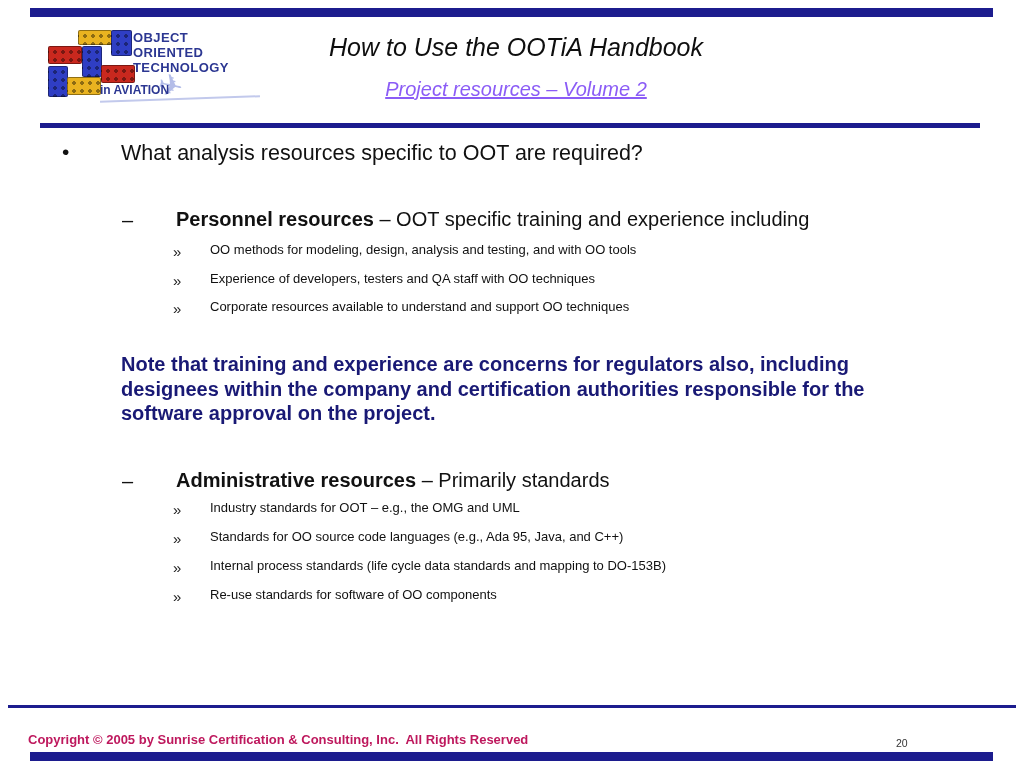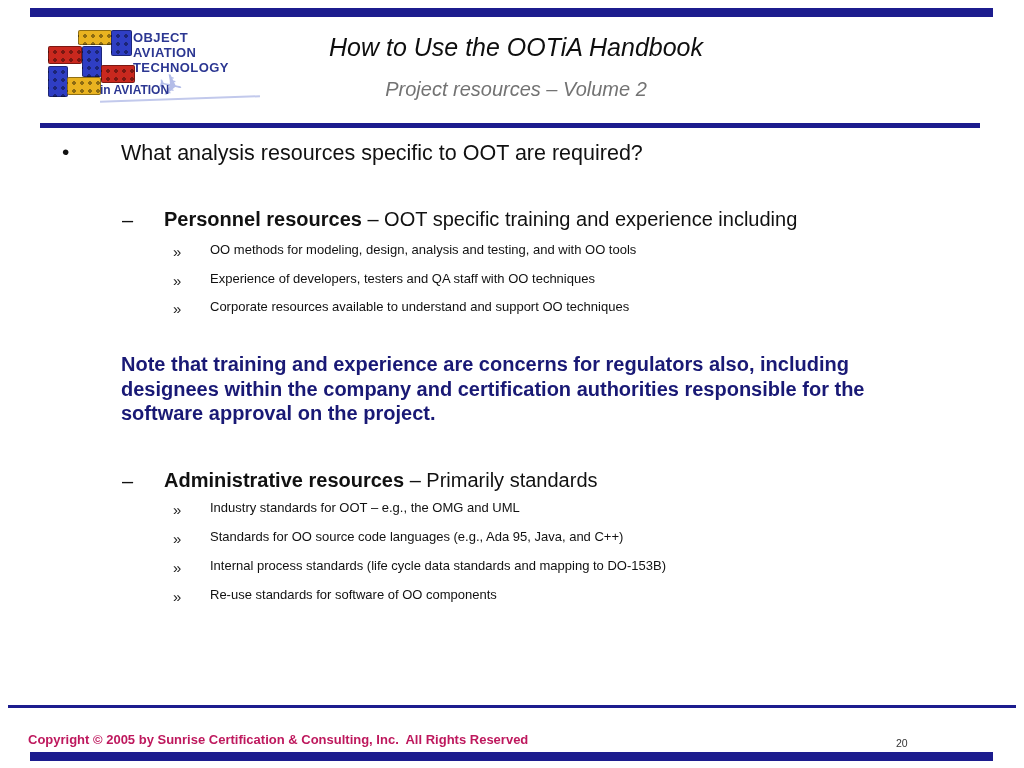--- a/index.html
+++ b/index.html
@@ -25,27 +25,27 @@
   .logo-text{position:absolute;left:87px;top:2px;color:#2c3792;font-weight:bold;
              font-size:13px;line-height:15px;letter-spacing:0.4px;}
   .logo-tag{position:absolute;left:54px;top:55px;color:#2c3792;font-weight:bold;font-size:12px;}
   .plane{position:absolute;left:112px;top:40px;color:#b4bde8;font-size:30px;transform:rotate(12deg);}
   .swoosh{position:absolute;left:54px;top:70px;width:160px;height:2px;background:#c2c9ec;
           transform:rotate(-2deg);}
 
   
   .header-text{position:absolute;left:266px;top:33px;width:500px;text-align:center;}
   .title{font-size:25px;color:#0e0e0e;line-height:28px;font-style:italic;}
-  .subtitle{margin-top:17px;font-size:20px;font-style:italic;color:#737373;}
+  .subtitle{margin-top:17px;font-size:20px;font-style:italic;color:#8b5cf6;text-decoration:underline;}
 
   
   .dot{left:62px;top:140px;font-size:21px;}
   .bullet1{left:121px;top:141px;font-size:21.5px;}
   .dash{font-size:20px;}
-  .l2text{font-size:20px;}
+  .l2text{font-size:20px;margin-left:12px;}
   .l2text b{font-weight:bold;}
   .sub{font-size:13px;}
   .submark{font-size:15px;color:#222;}
   .note{left:121px;top:352px;width:770px;font-size:20px;font-weight:bold;color:#191975;
         line-height:24.5px;}
 
   
   .copyright{left:28px;top:732px;font-size:13px;font-weight:bold;white-space:pre;color:#be185d;}
   .pagenum{left:896px;top:737px;font-size:10.5px;color:#333;}
 </style>
@@ -62,21 +62,21 @@
   <div class="logo">
     <div class="brick yellow" style="left:32px;top:2px;width:32px;height:13px;"></div>
     <div class="brick blue" style="left:65px;top:2px;width:19px;height:24px;"></div>
     <div class="brick red" style="left:2px;top:18px;width:32px;height:16px;"></div>
     <div class="brick blue" style="left:36px;top:18px;width:18px;height:29px;"></div>
     <div class="brick red" style="left:55px;top:37px;width:32px;height:16px;"></div>
     <div class="brick blue" style="left:2px;top:38px;width:18px;height:29px;"></div>
     <div class="brick yellow" style="left:21px;top:49px;width:32px;height:16px;"></div>
     <div class="logo-text">
       <div>OBJECT</div>
-      <div>AVIATION</div>
+      <div>ORIENTED</div>
       <div>TECHNOLOGY</div>
     </div>
     <div class="swoosh"></div>
     <div class="plane">✈</div>
     <div class="logo-tag">in AVIATION</div>
   </div>
 
   <div class="header-text">
     <div class="title">How to Use the OOTiA Handbook</div>
     <div class="subtitle">Project resources – Volume 2</div>

